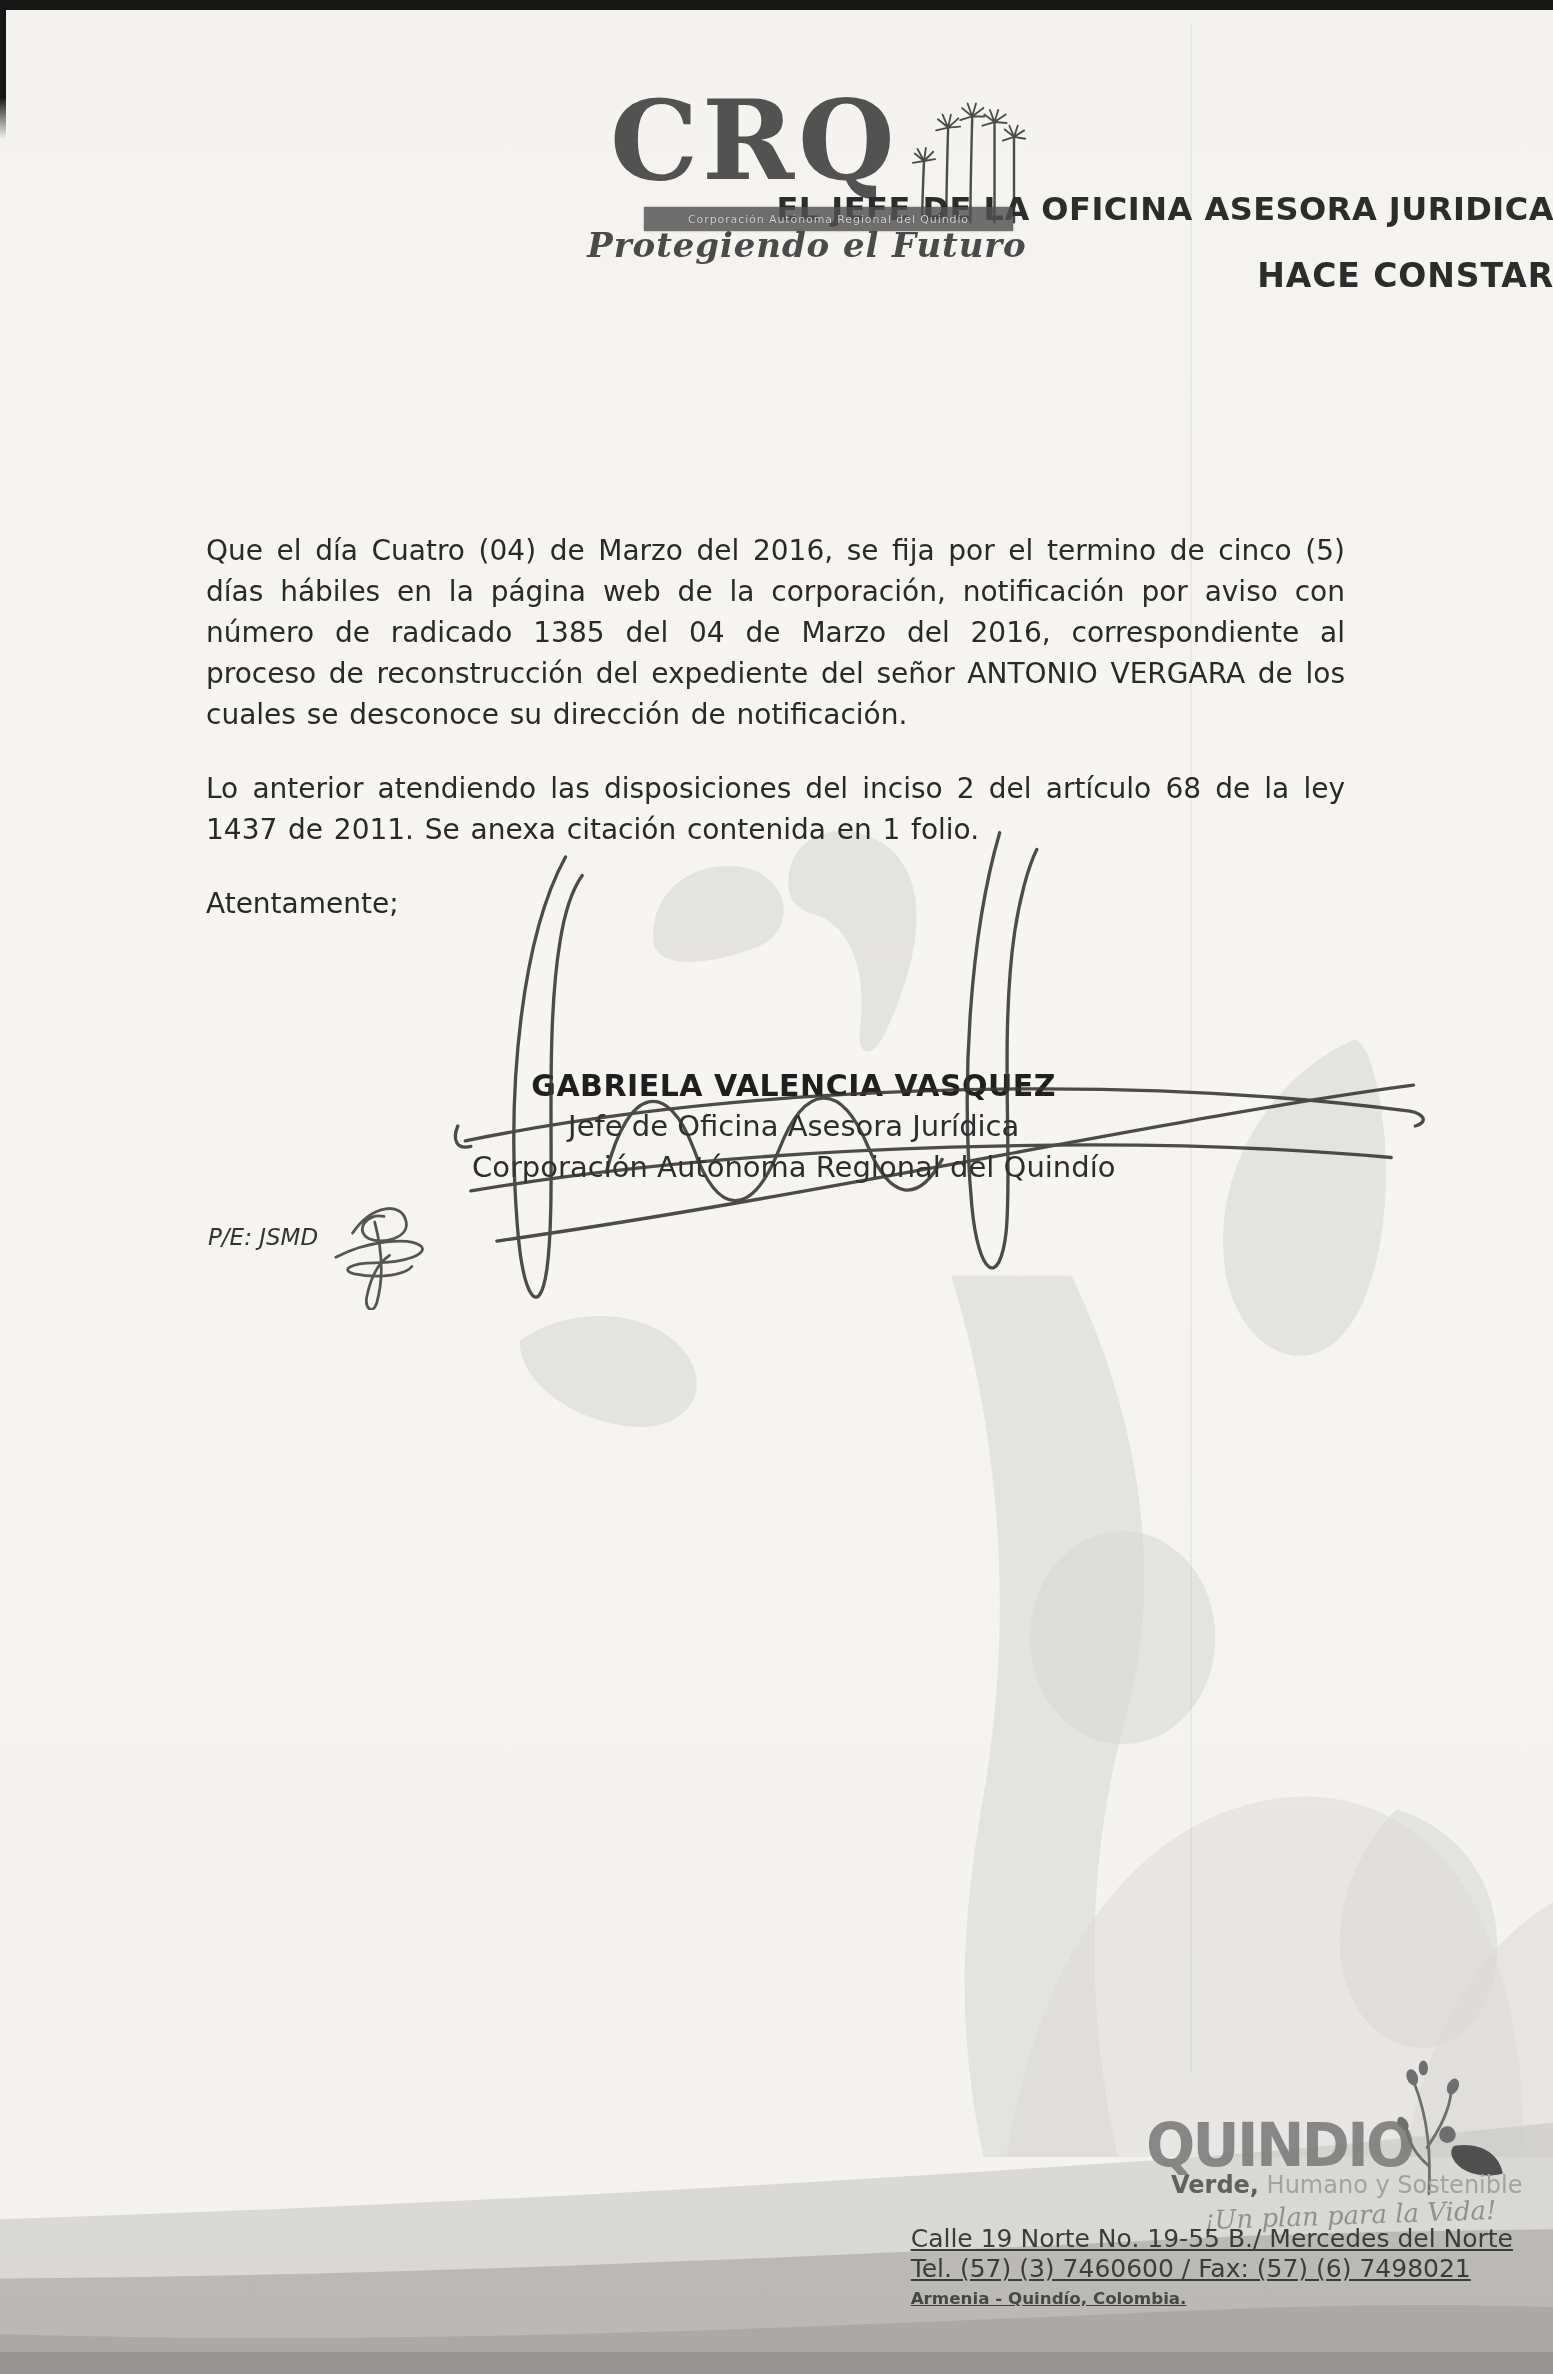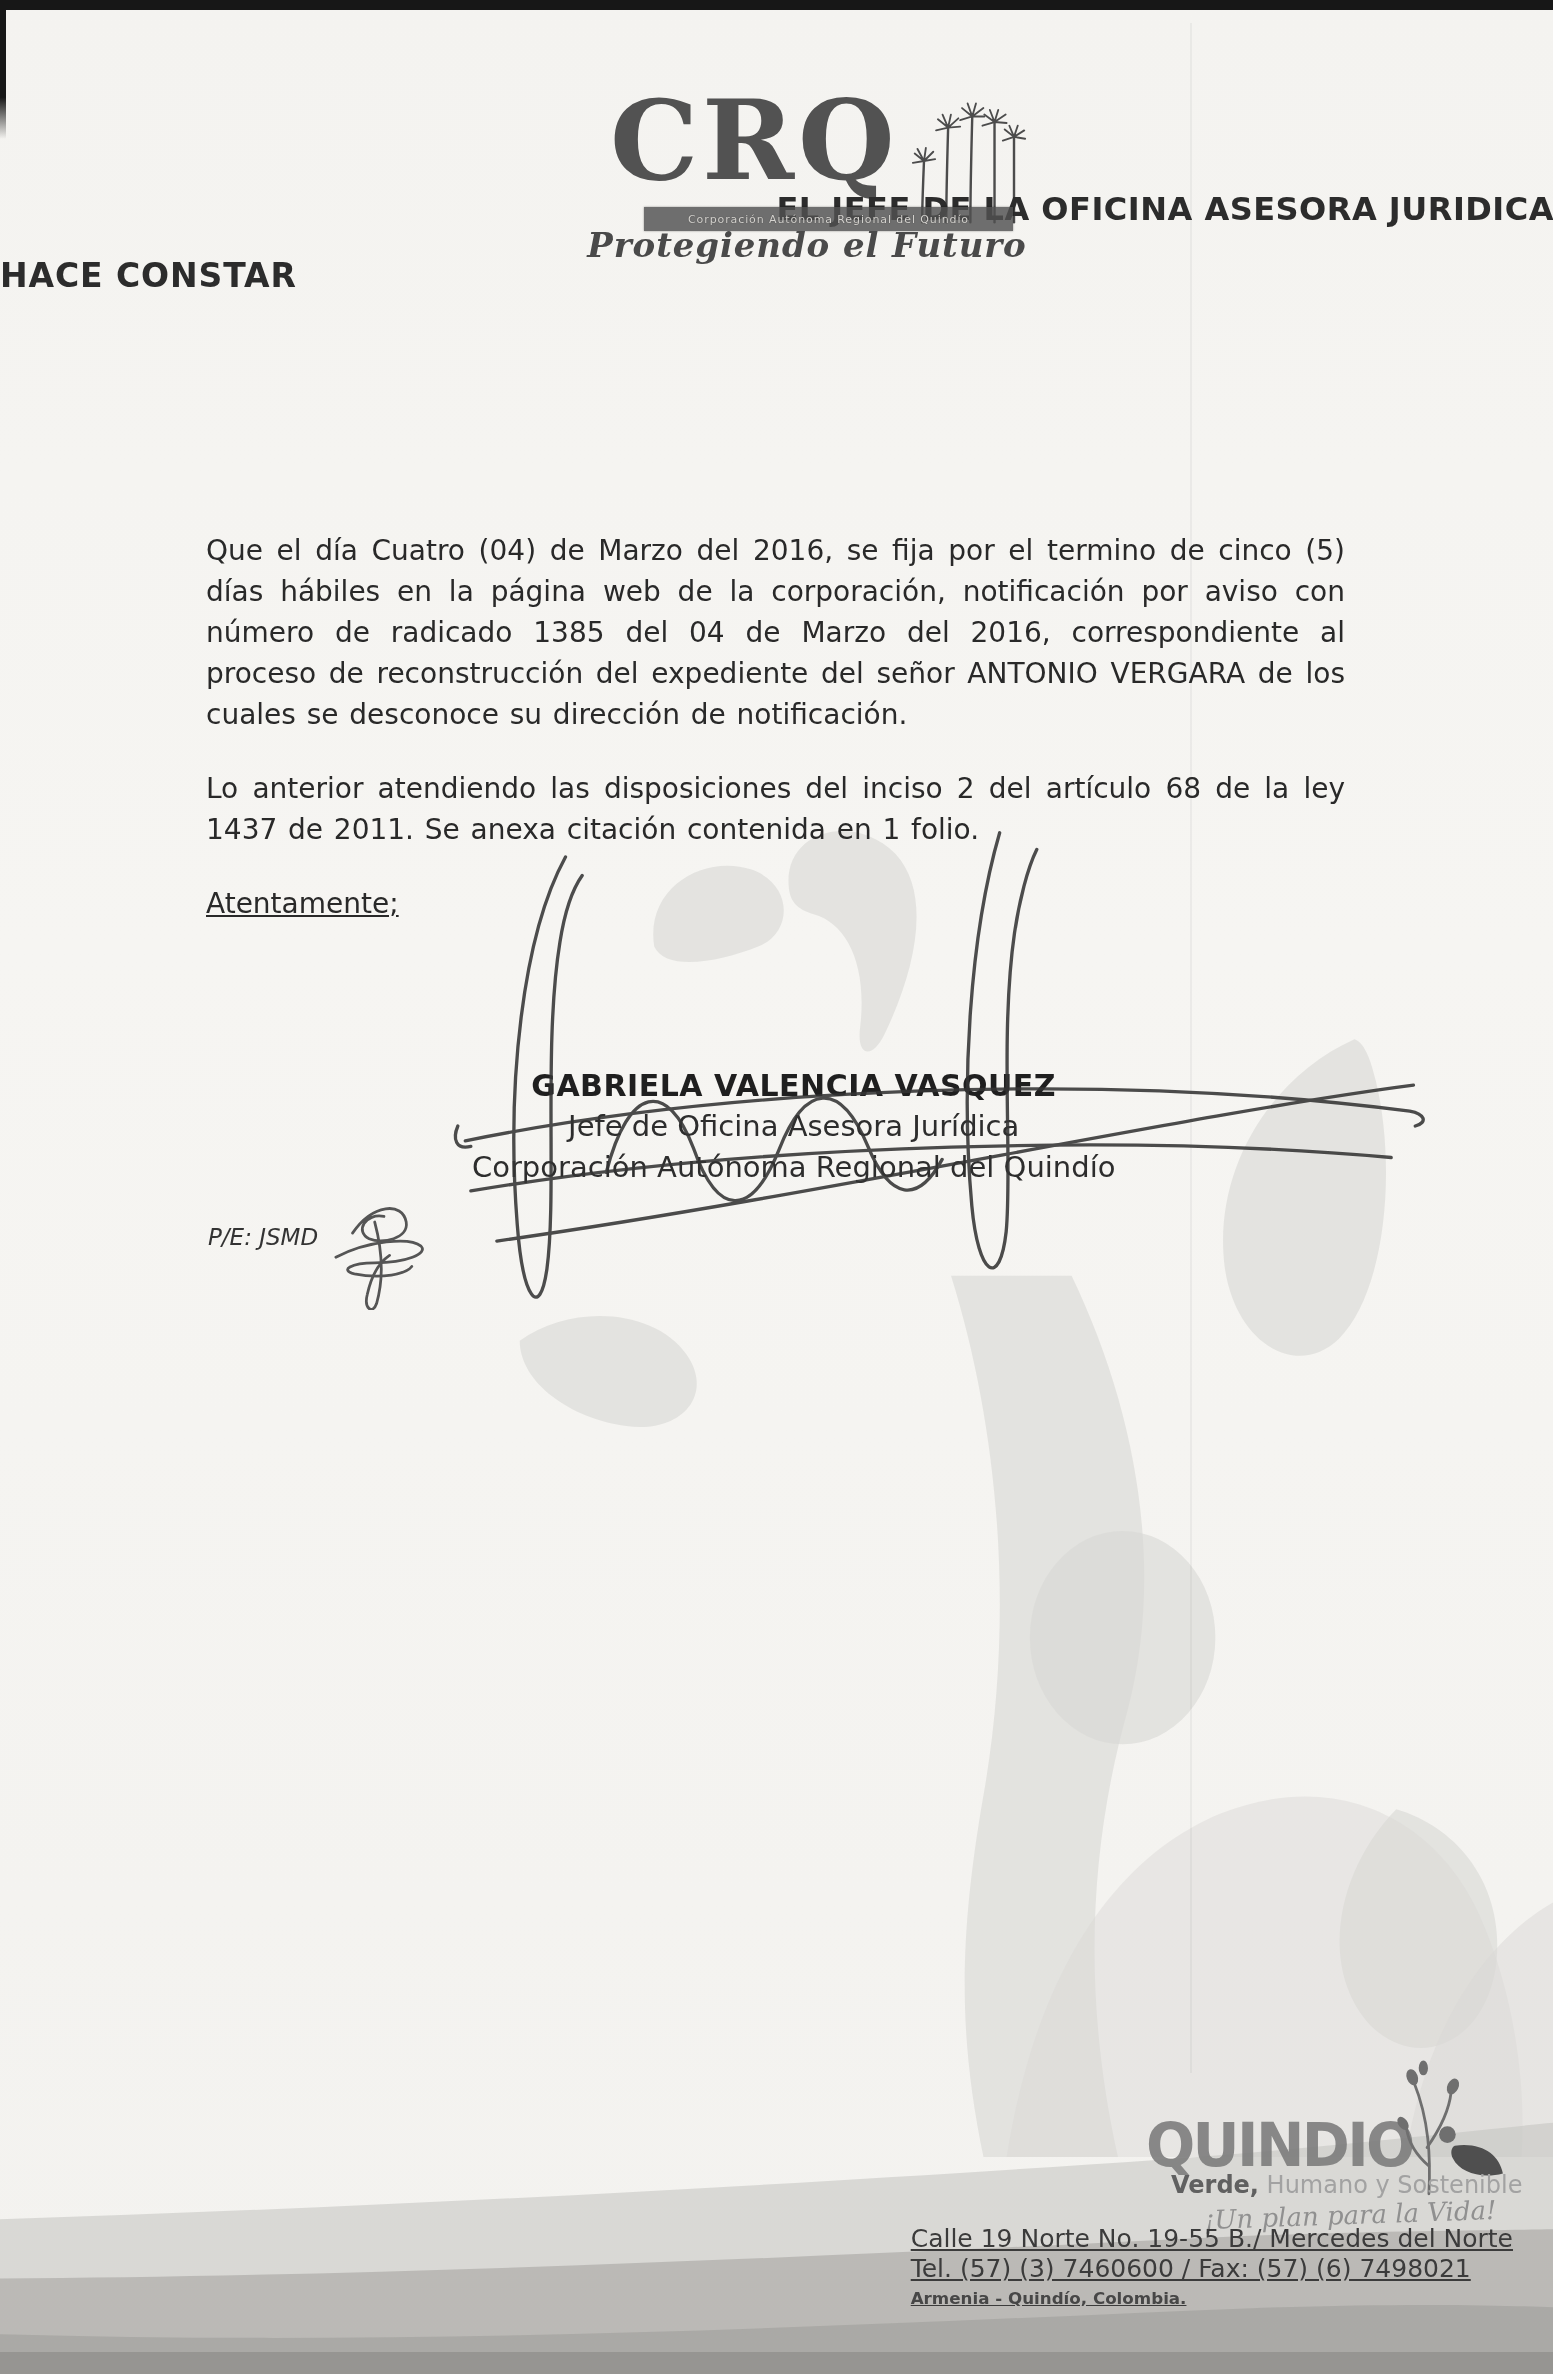--- a/index.html
+++ b/index.html
@@ -41,32 +41,32 @@
     font-family:"DejaVu Serif","Liberation Serif",serif;
     font-style:italic;font-weight:bold;
     font-size:34px;color:#4a4a4a;letter-spacing:0.9px;
   }
 
   .header-title{
     position:absolute;left:0;right:0;top:190px;text-align:right;z-index:2;
     font-size:32px;font-weight:bold;color:#2c2c2c;letter-spacing:0.5px;
   }
   .header-subtitle{
-    position:absolute;left:0;right:0;top:256px;text-align:left;
+    position:absolute;left:0;right:0;top:256px;text-align:right;
     font-size:33px;font-weight:bold;color:#2c2c2c;letter-spacing:0.9px;
   }
 
   
   .text-column{
     position:absolute;left:206px;top:506px;width:1139px;
     font-size:28px;line-height:41px;color:#292929;margin-top:24px;
   }
   .text-column p{margin:0;text-align:justify;word-spacing:1.9px;}
   .text-column p + p{margin-top:33px;}
-  .closing{margin-top:91px;text-align:left !important;text-decoration:underline;}
+  .closing{margin-top:91px;text-align:left !important;}
 
   
   .signature-svg{position:absolute;left:443px;top:805px;z-index:6;}
   .name-block{
     position:absolute;left:0;right:0;top:1065px;text-align:center;z-index:5;
     transform:translateX(16.7px);line-height:41px;
   }
   .name-block .sig-name{font-size:30px;font-weight:bold;color:#1f1f1f;letter-spacing:0.5px;}
   .name-block .sig-title,.name-block .sig-org{font-size:29px;color:#2d2d2d;}
   .prepared-by{position:absolute;left:208px;top:1224px;font-size:23px;color:#333;font-style:italic;}

